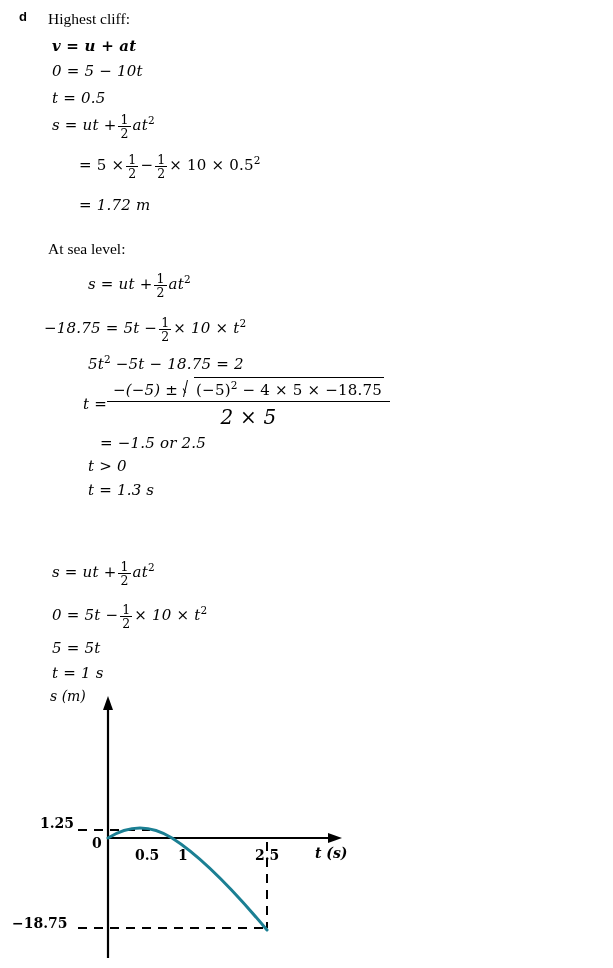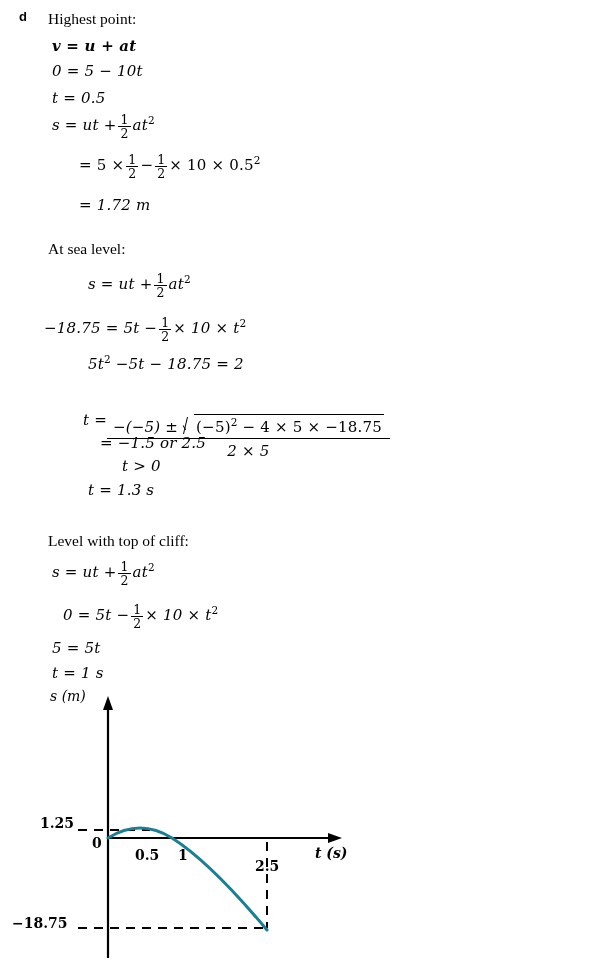--- a/index.html
+++ b/index.html
@@ -88,29 +88,28 @@
   }
   .bigfrac .bnum {
     display: block;
     padding: 0 6px 2px 6px;
     font-size: 15px;
   }
   .bigfrac .bden {
     display: block;
     border-top: 1.2px solid #000;
     padding: 3px 6px 0 6px;
-    font-size: 15px;
+    font-size: 20px;
   }
   
   .sqrt {
     display: inline-block;
     position: relative;
     padding-left: 11px;
     font-style: italic;
-    margin-top: 37px;
   }
   .sqrt::before {
     content: "";
     position: absolute;
     left: 2px;
     top: 3px;
     bottom: 2px;
     width: 7px;
     border-left: 1.2px solid #000;
     transform: skewX(-13deg);
@@ -154,21 +153,21 @@
     font-weight: bold;
   }
 </style>
 </head>
 <body>
 
 <div class="page">
 
   <div class="marker">d</div>
 
-  <div class="blk txt" style="left:48px; top:10px;">Highest point:</div>
+  <div class="blk txt" style="left:48px; top:10px;">Highest cliff:</div>
 
   <div class="blk math bold" style="left:52px; top:37px;">
     <span>v</span>
     <span class="up">=</span>
     <span>u</span>
     <span class="up">+</span>
     <span>at</span>
   </div>
 
   <div class="blk math" style="left:52px; top:62px;">0 = 5 − 10t</div>
@@ -198,30 +197,29 @@
   <div class="blk math" style="left:88px; top:353px;">
     <span>5t</span><span class="sup up">2</span>
     <span>−5t − 18.75 = 2</span>
   </div>
 
   <div class="blk" style="left:83px; top:377px;">
     <span class="math" style="display:inline-block; vertical-align:middle; position:relative; top:1px;">t  =</span><span class="bigfrac"><span class="bnum math up"><span>−(−5) ±</span> <span class="sqrt"><span class="radicand up"><span>(−5)</span><span class="sup up">2</span> <span>− 4 × 5 × −18.75</span></span></span></span><span class="bden math up">2 × 5</span></span>
   </div>
 
   <div class="blk math up" style="left:100px; top:434px;">= −1.5 or 2.5</div>
-  <div class="blk math" style="left:88px; top:457px;margin-left:34px;">t &gt; 0</div>
+  <div class="blk math" style="left:88px; top:457px;">t &gt; 0</div>
   <div class="blk math" style="left:88px; top:481px;">t = 1.3 s</div>
 
-  <div class="blk txt" style="left:48px; top:532px;">Level with top of cliff:</div>
 
   <div class="blk math" style="left:52px; top:560px;">
     <span>s = ut +</span><span class="frac"><span class="num">1</span><span class="den">2</span></span><span>at</span><span class="sup up">2</span>
   </div>
 
-  <div class="blk math" style="left:52px; top:603px;margin-left:11px;">
+  <div class="blk math" style="left:52px; top:603px;">
     <span>0 = 5t −</span><span class="frac"><span class="num">1</span><span class="den">2</span></span><span>× 10 × t</span><span class="sup up">2</span>
   </div>
 
   <div class="blk math" style="left:52px; top:639px;">5 = 5t</div>
   <div class="blk math" style="left:52px; top:664px;">t = 1 s</div>
 
   <div class="chart">
     <svg width="380" height="270" viewBox="0 0 380 270">
 
       <line x1="78" y1="16" x2="78" y2="268" stroke="#000" stroke-width="2.2"></line>
@@ -241,16 +239,16 @@
 
     <div class="axis-label" style="left:20px; top:-2px;">s (m)</div>
     <div class="axis-label" style="left:285px; top:155px;font-weight:bold;">t (s)</div>
 
     <div class="tick-label" style="left:10px; top:125px;">1.25</div>
     <div class="tick-label" style="left:62px; top:145px;">0</div>
     <div class="tick-label" style="left:-18px; top:225px;">−18.75</div>
 
     <div class="tick-label" style="left:105px; top:157px;">0.5</div>
     <div class="tick-label" style="left:148px; top:157px;">1</div>
-    <div class="tick-label" style="left:225px; top:157px;margin-top:11px;">2.5</div>
+    <div class="tick-label" style="left:225px; top:157px;">2.5</div>
   </div>
 
 </div>
 
 </body></html>

